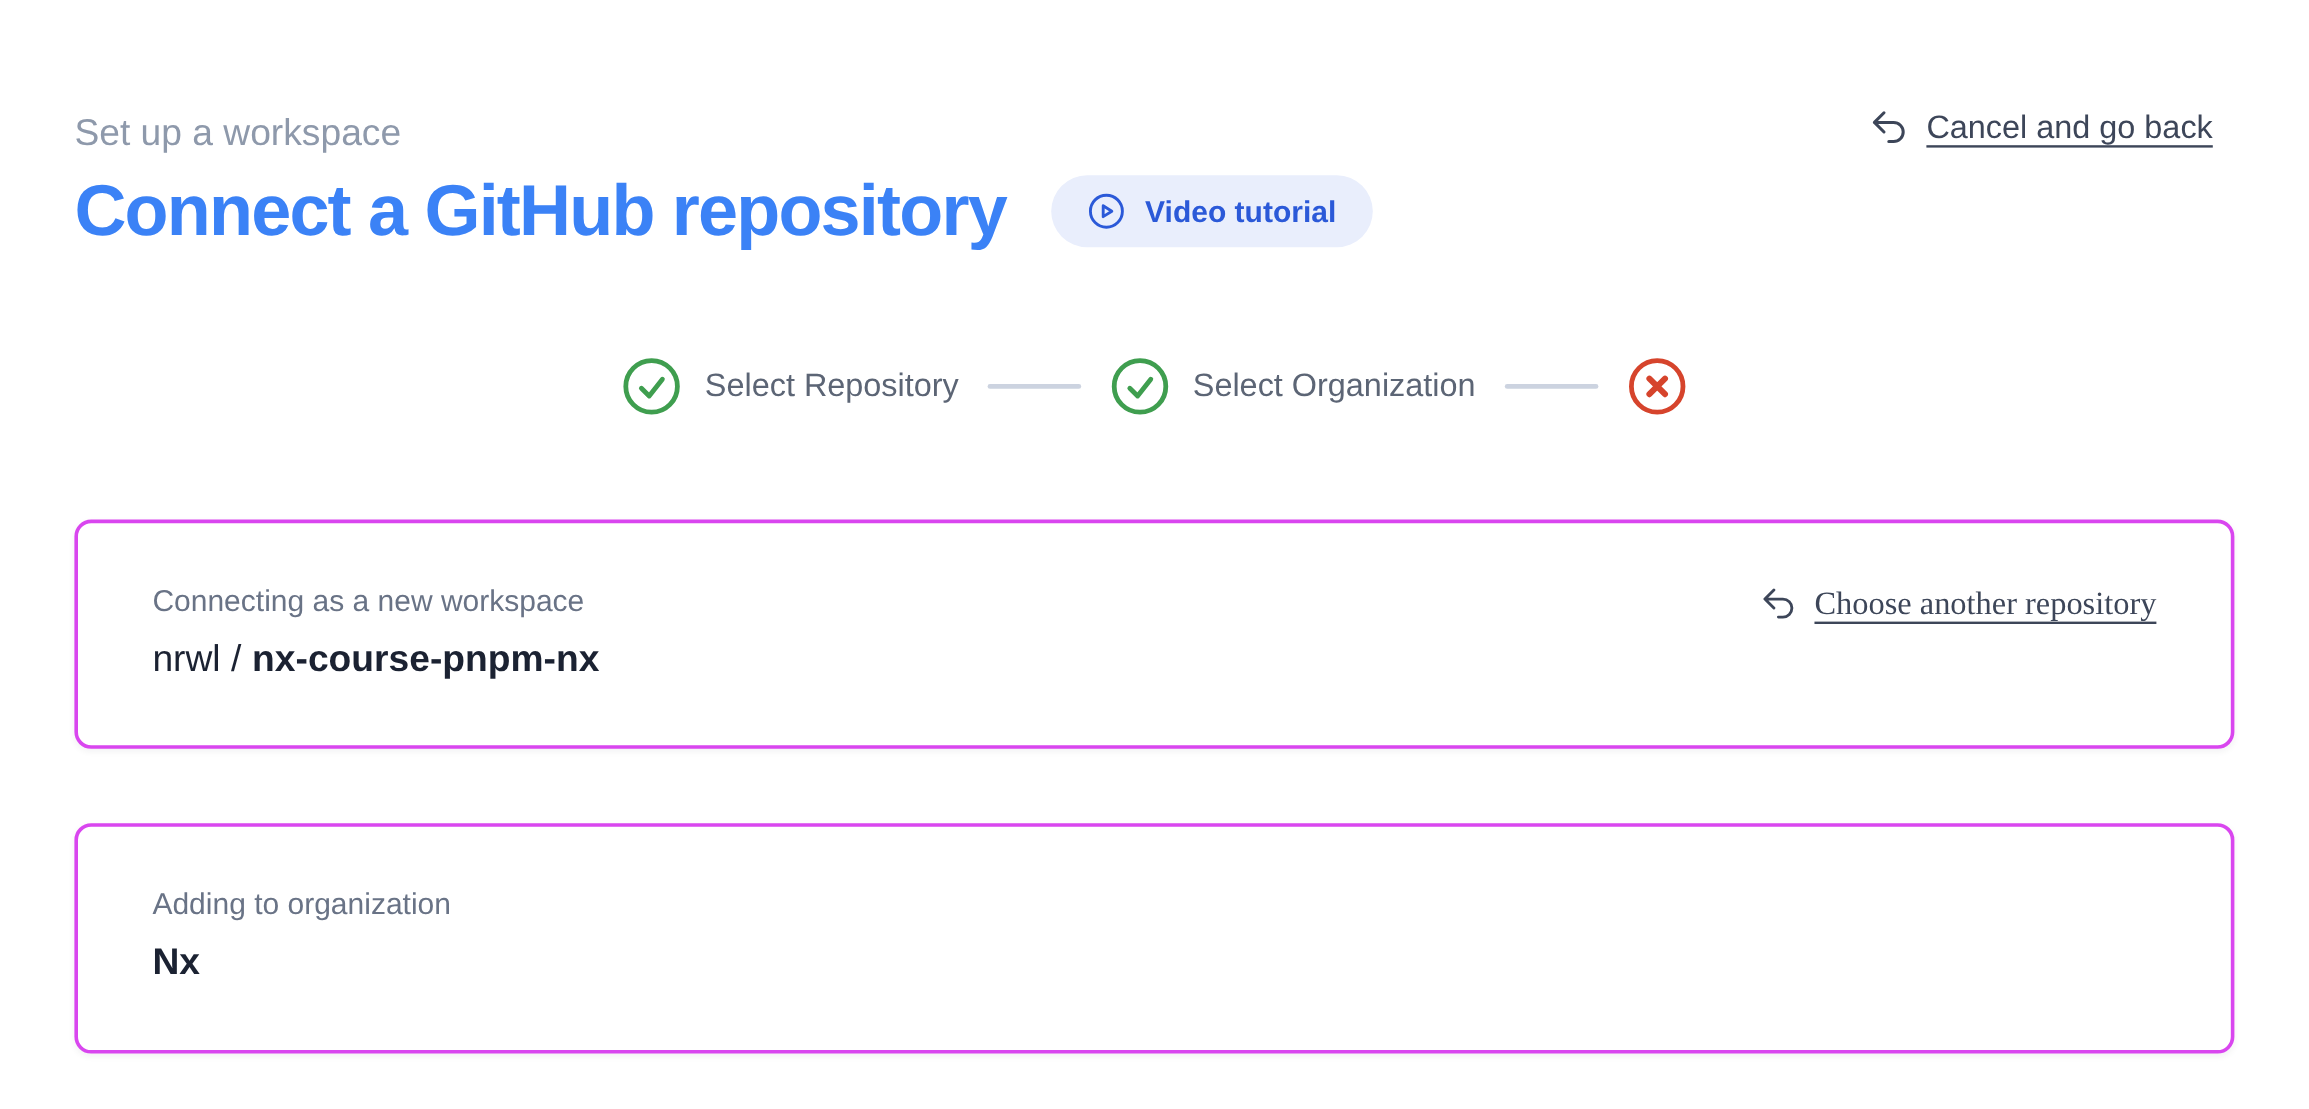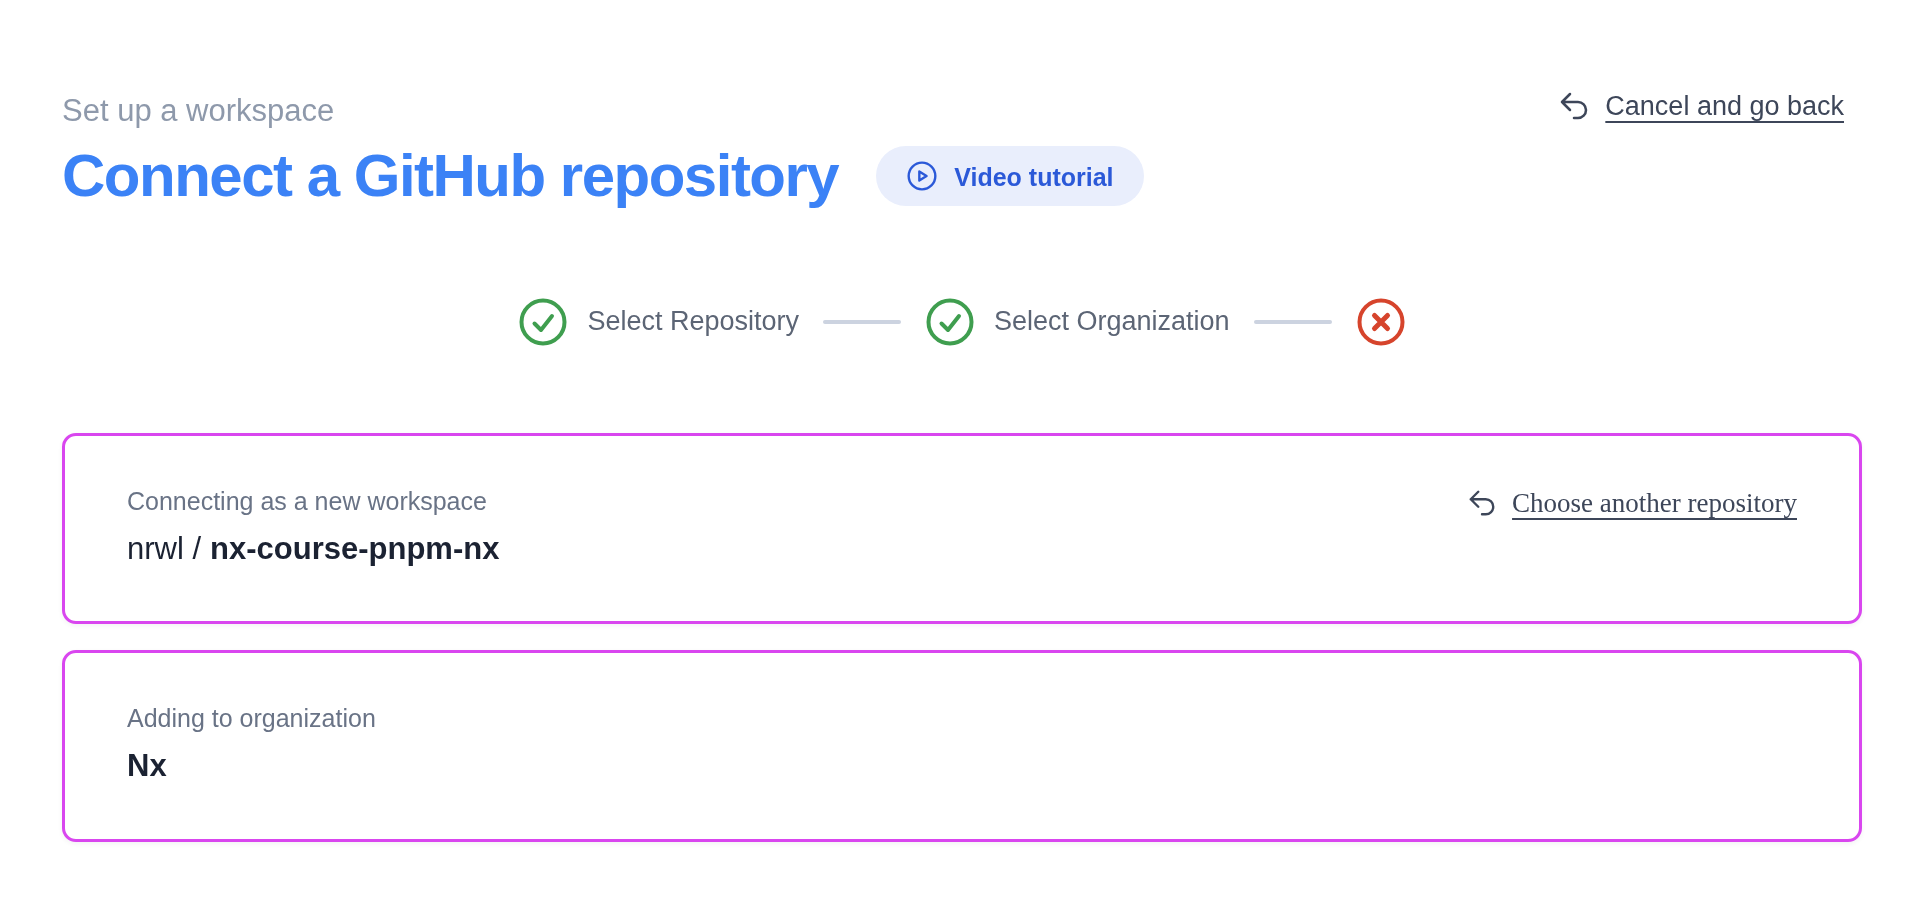--- a/index.html
+++ b/index.html
@@ -106,21 +106,21 @@
     border: 3px solid #d946ef;
     border-radius: 14px;
     background: #ffffff;
     box-shadow: 0 2px 5px rgba(20, 25, 40, 0.05);
     padding: 50px 62px 54px 62px;
     display: flex;
     justify-content: space-between;
     align-items: flex-start;
   }
   .card-repository { margin-top: 86px; min-height: 187px; }
-  .card-organization { margin-top: 26px; min-height: 181px; }
+  .card-organization { margin-top: 62px; min-height: 181px; }
   .card-label {
     font-size: 25px;
     color: #697386;
     font-weight: 400;
     line-height: 1.25;
   }
   .card-value {
     margin-top: 13px;
     font-size: 31px;
     color: #1b2232;

